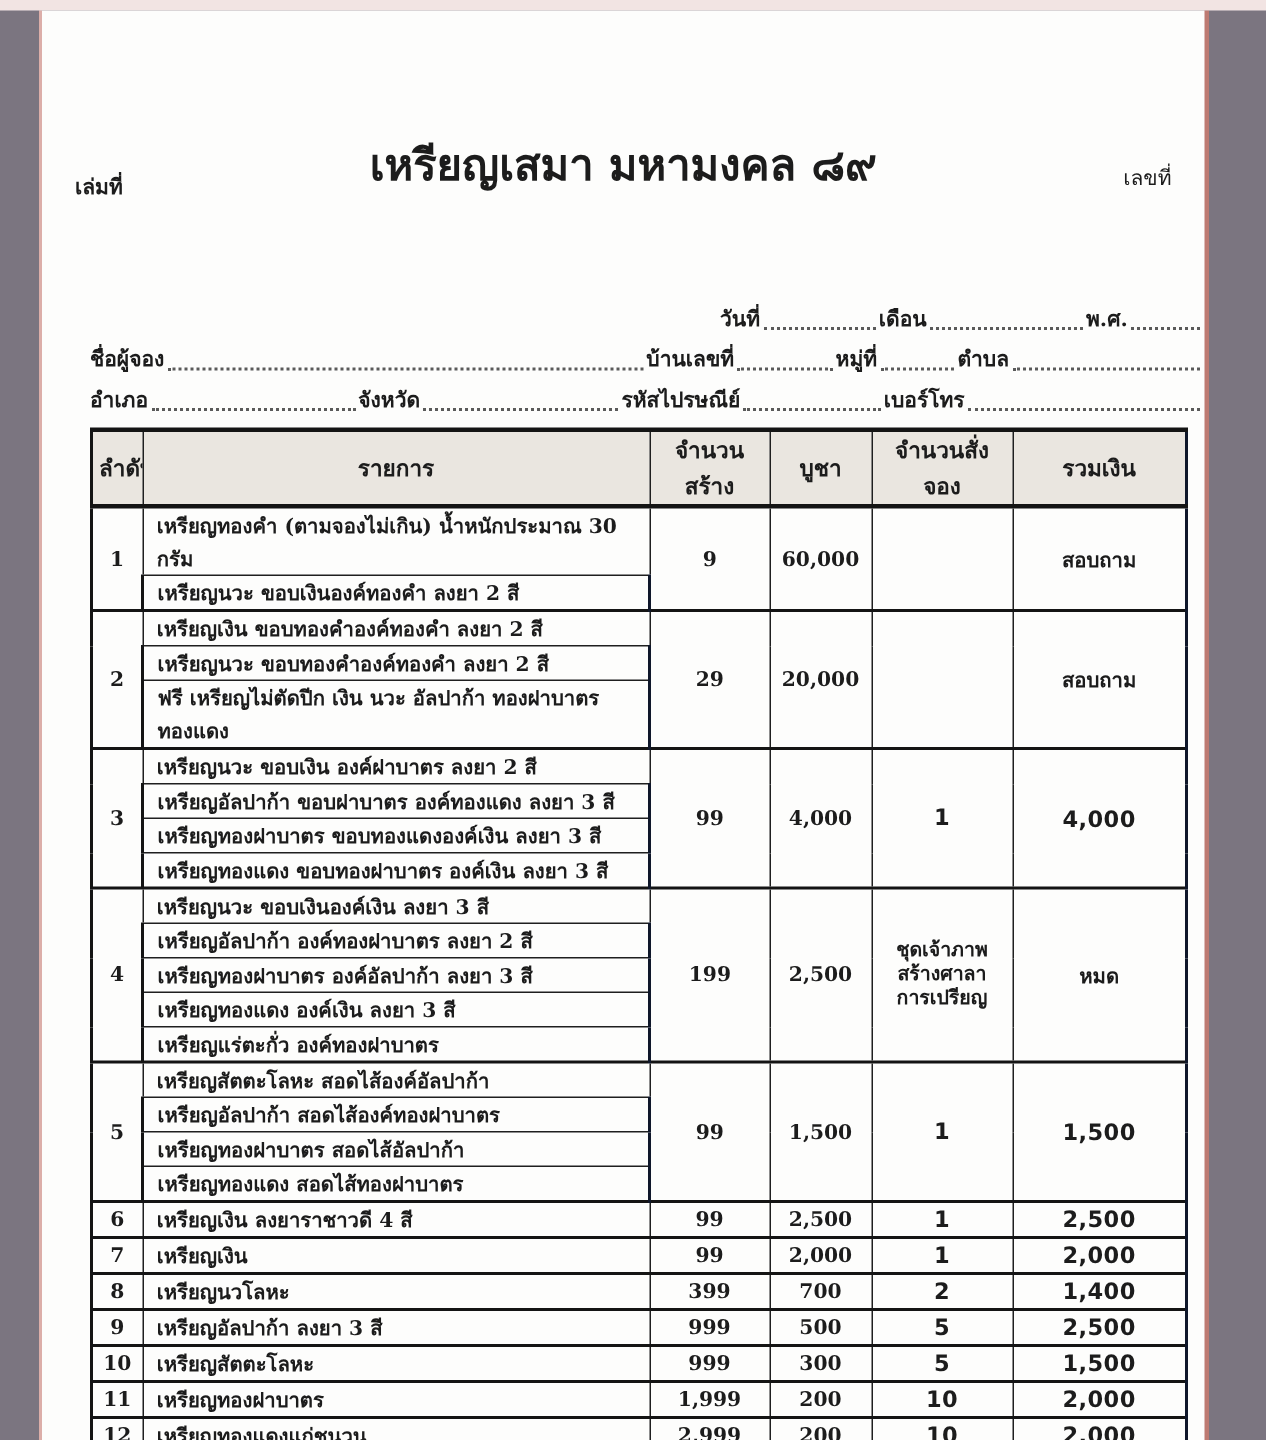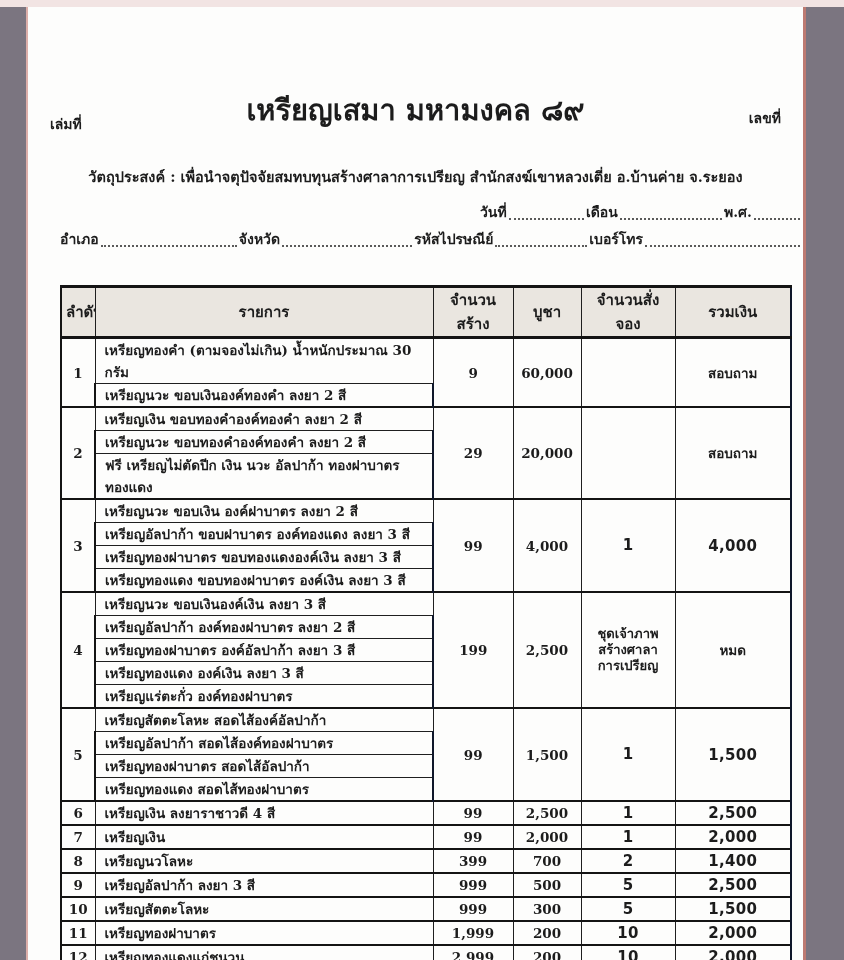--- a/index.html
+++ b/index.html
@@ -31,21 +31,21 @@
   }
   .temple-line {
     position: absolute; top: 124px; left: 0; width: 100%;
     text-align: center; font-size: 19px; font-weight: bold;
   }
   .purpose-line {
     position: absolute; top: 158px; left: 0; width: 100%;
     text-align: center; font-size: 14.5px; font-weight: bold;
   }
   .book-no { position: absolute; top: 106px; left: 22px; font-size: 14px; font-weight: bold; }
-  .doc-no  { position: absolute; top: 100px; right: 22px; font-size: 14px; font-weight: bold; }
+  .doc-no  { position: absolute; top: 100px; right: 22px; font-size: 14px; font-weight: normal; }
   
   .form-lines { position: absolute; top: 189px; left: 32px; width: 742px; }
   .form-line {
     display: flex; align-items: flex-end; height: 27px;
     font-size: 14px; font-weight: 600; white-space: nowrap;
   }
   .dots {
     border-bottom: 2px dotted #5a5a5a;
     height: 4px; margin: 0 2px 3px 2px; flex-basis: 0;
   }
@@ -80,31 +80,40 @@
 </head>
 <body>
 
 <div class="top-strip"></div>
 
 <div class="page">
 
   <div class="coin-title">เหรียญเสมา มหามงคล ๘๙</div>
   <div class="book-no">เล่มที่</div>
   <div class="doc-no">เลขที่</div>
-  <div class="purpose-line">วัตถุประสงค์ : เพื่อนำจตุปัจจัยสมทบทุนสร้างศาลาการเปรียญ สำนักสงฆ์เขาหลวงเตี่ย อ.บ้านค่าย จ.ระยอง</div>
 
   <div class="form-lines">
     <div class="form-line">
       <span class="spacer"></span>
       <span>วันที่</span>
       <span class="dots" style="flex-grow:75"></span>
       <span>เดือน</span>
       <span class="dots" style="flex-grow:102"></span>
       <span>พ.ศ.</span>
       <span class="dots" style="flex-grow:46"></span>
+    </div>
+    <div class="form-line">
+      <span>ชื่อผู้จอง</span>
+      <span class="dots" style="flex-grow:314"></span>
+      <span>บ้านเลขที่</span>
+      <span class="dots" style="flex-grow:63"></span>
+      <span>หมู่ที่</span>
+      <span class="dots" style="flex-grow:49"></span>
+      <span>ตำบล</span>
+      <span class="dots" style="flex-grow:124"></span>
     </div>
     <div class="form-line">
       <span>อำเภอ</span>
       <span class="dots" style="flex-grow:138"></span>
       <span>จังหวัด</span>
       <span class="dots" style="flex-grow:132"></span>
       <span>รหัสไปรษณีย์</span>
       <span class="dots" style="flex-grow:93"></span>
       <span>เบอร์โทร</span>
       <span class="dots" style="flex-grow:157"></span>

